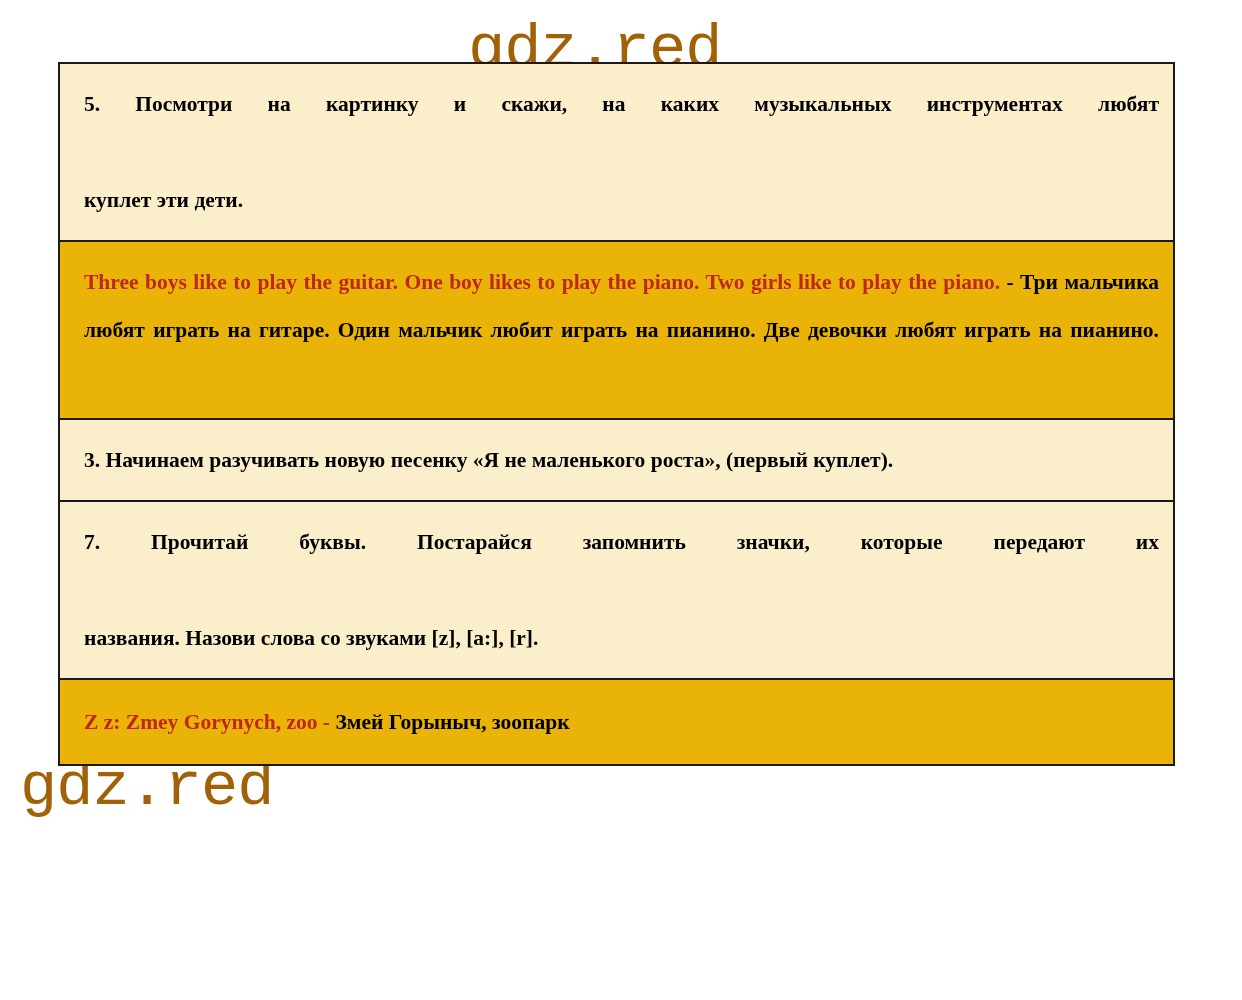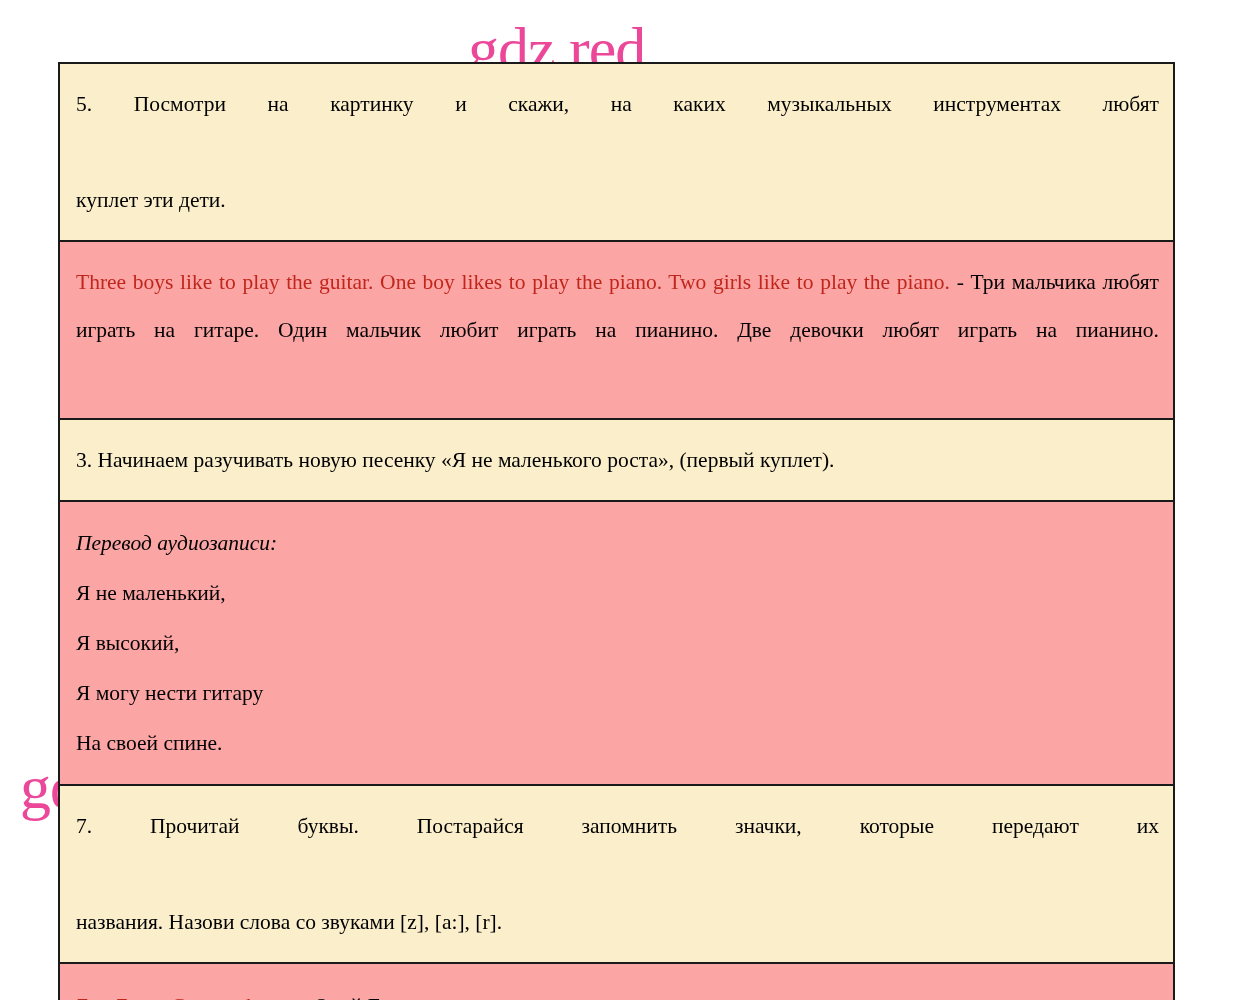--- a/index.html
+++ b/index.html
@@ -12,22 +12,22 @@
     width: 1242px;
     height: 1000px;
     position: relative;
     overflow: hidden;
     font-family: "Liberation Serif", "DejaVu Serif", serif;
   }
 
   
   .watermark {
     position: absolute;
-    font-family: Liberation Serif, serif;
-    color: #ec4899;
+    font-family: Liberation Mono, monospace;
+    color: #a16207;
     font-weight: 400;
     letter-spacing: -1px;
     white-space: nowrap;
     z-index: 0;
     pointer-events: none;
     user-select: none;
   }
   .wm-top    { left: 468px; top:  14px; font-size: 62px; }
   .wm-mid1   { left:  62px; top: 260px; font-size: 62px; }
   .wm-mid2   { left: 345px; top: 476px; font-size: 62px; }
@@ -41,29 +41,29 @@
     width: 1117px;
     z-index: 1;
     border-collapse: collapse;
     border-spacing: 0;
     table-layout: fixed;
   }
   .sheet td {
     border: 2px solid #1a1a1a;
     padding: 16px 14px 16px 16px;
     vertical-align: top;
-    background: #fca5a5;
+    background: #eab308;
   }
   td.cream { background: #faeecb; }
 
   
   p.line {
-    margin: 0 0 0 0;
+    margin: 0 0 0 8px;
     font-size: 21.5px;
-    font-weight: normal;
+    font-weight: bold;
     color: #000000;
     line-height: 48px;
   }
   p.line + p.line { margin-top: 0; }
 
   .just { text-align: justify; text-justify: inter-word; }
   .just-last::after {
     content: "";
     display: inline-block;
     width: 100%;
@@ -99,29 +99,20 @@
         <p class="line just just-last"><span class="red">Three boys like to play the guitar. One boy likes to play the piano. Two girls like to play the piano.</span><span> - </span><span>Три мальчика любят играть на гитаре. Один мальчик любит играть на пианино. Две девочки любят играть на пианино.</span></p>
       </td>
     </tr>
 
     <tr>
       <td class="cream">
         <p class="line">3. Начинаем разучивать новую песенку «Я не маленького роста», (первый куплет).</p>
       </td>
     </tr>
 
-    <tr>
-      <td class="song">
-        <p class="line italic">Перевод аудиозаписи:</p>
-        <p class="line">Я не маленький,</p>
-        <p class="line">Я высокий,</p>
-        <p class="line">Я могу нести гитару</p>
-        <p class="line">На своей спине.</p>
-      </td>
-    </tr>
 
     <tr>
       <td class="cream">
         <p class="line just just-last">7. Прочитай буквы. Постарайся запомнить значки, которые передают их</p>
         <p class="line">названия. Назови слова со звуками [z], [a:], [r].</p>
       </td>
     </tr>
 
     <tr>
       <td class="letters">

